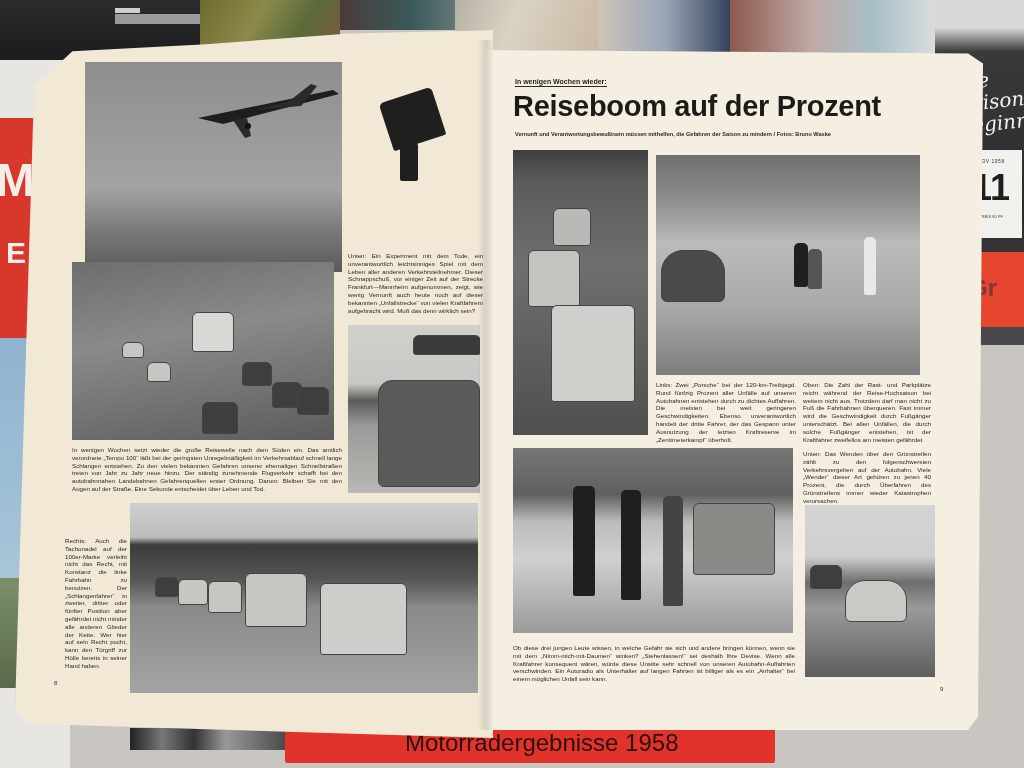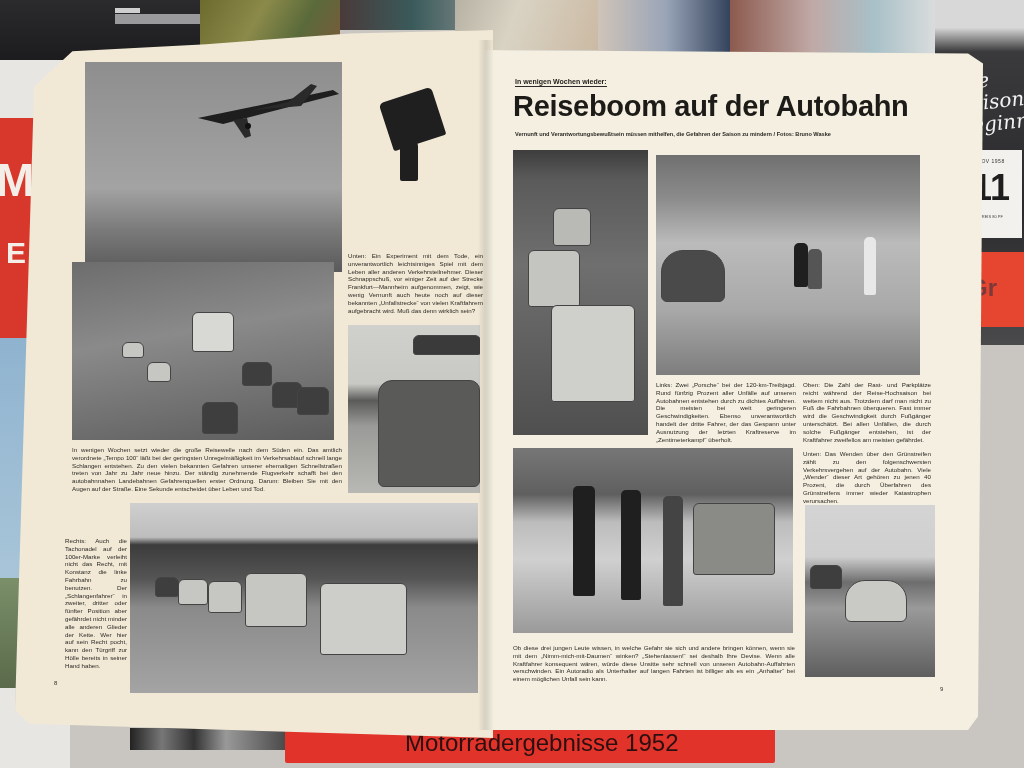--- a/index.html
+++ b/index.html
@@ -98,21 +98,21 @@
     <div class="n">11</div>
     <div class="p">PREIS 80 PF</div>
   </div>
   <div class="red">
     <span class="g">Gr</span>
   </div>
 </div>
 
 <div class="abs bottom-strip"></div>
 <div class="abs bottom-red">
-  <span>Motorradergebnisse 1952</span>
+  <span>Motorradergebnisse 1958</span>
 </div>
 
 <div class="abs page-left"></div>
 
 <div class="photo p-plane">
   <svg class="plane" viewBox="0 0 150 60">
     <path d="M5 38 L140 10 L146 14 L30 44 Z" fill="#1e1e1e"></path>
     <path d="M60 30 L95 22 L118 4 L124 6 L108 26 Z" fill="#2a2a2a"></path>
     <path d="M40 40 L52 58 L58 56 L54 38 Z" fill="#2a2a2a"></path>
     <circle cx="55" cy="46" r="3" fill="#111"></circle>
@@ -144,21 +144,21 @@
   <div class="car" style="left:78px;top:78px;width:32px;height:30px;"></div>
   <div class="car" style="left:48px;top:76px;width:28px;height:24px;"></div>
   <div class="car dark" style="left:25px;top:74px;width:22px;height:18px;"></div>
 </div>
 <div class="pageno" style="left:54px;top:680px;">8</div>
 
 <div class="abs page-right"></div>
 <div class="abs gutter"></div>
 
 <div class="kicker">In wenigen Wochen wieder:</div>
-<div class="headline">Reiseboom auf der Autobahn</div>
+<div class="headline">Reiseboom auf der Prozent</div>
 <div class="subhead">Vernunft und Verantwortungsbewußtsein müssen mithelfen, die Gefahren der Saison zu mindern / Fotos: Bruno Waske</div>
 
 <div class="photo p-porsche">
   <div class="car" style="left:40px;top:58px;width:36px;height:36px;background:#b9b9b5;"></div>
   <div class="car" style="left:15px;top:100px;width:50px;height:55px;background:#c4c4c0;"></div>
   <div class="car" style="left:38px;top:155px;width:82px;height:95px;background:#cfcfcb;"></div>
 </div>
 <div class="photo p-pedestrians">
   <div class="car dark" style="left:5px;top:95px;width:62px;height:50px;border-radius:22px 22px 6px 6px;background:#4a4a4a;"></div>
   <div class="person" style="left:138px;top:88px;width:14px;height:44px;"></div>

